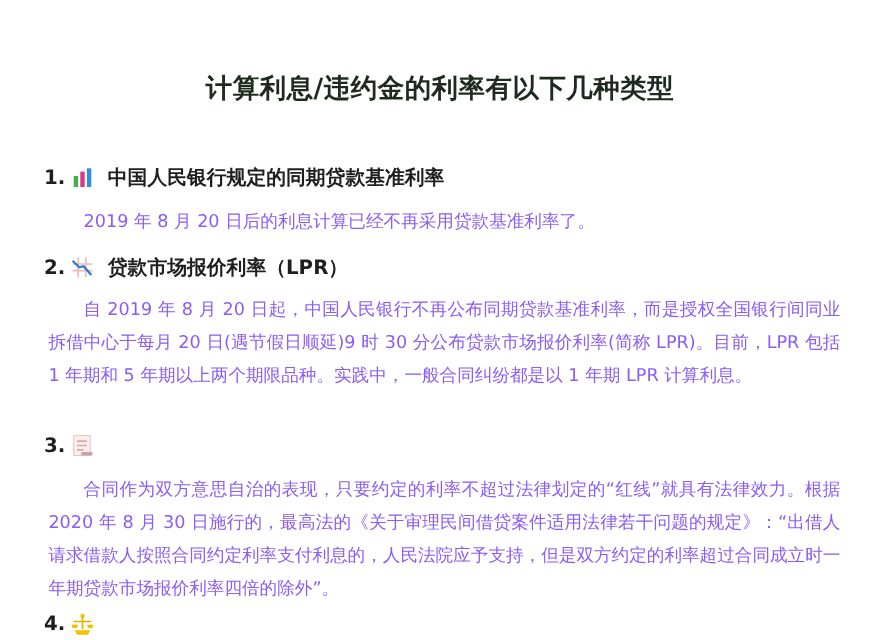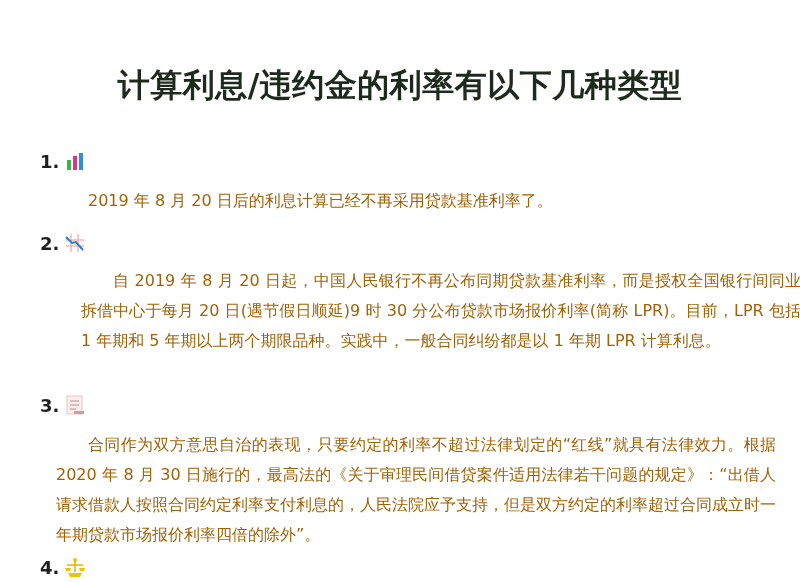--- a/index.html
+++ b/index.html
@@ -14,21 +14,21 @@
       position: relative;
       font-family: "DejaVu Sans", "Liberation Sans", sans-serif;
       color: #2b2b2b;
     }
     .title {
       position: absolute;
       top: 64px;
       left: 0;
       width: 800px;
       text-align: center;
-      font-size: 32px;
+      font-size: 24px;
       font-weight: bold;
       color: #1f2a1f;
       letter-spacing: 0.5px;
     }
     .heading {
       position: absolute;
       left: 40px;
       display: flex;
       align-items: center;
       font-size: 18px;
@@ -40,25 +40,25 @@
       width: 24px;
     }
     .heading .icon {
       width: 22px;
       height: 22px;
       margin-right: 12px;
       display: inline-block;
     }
     .para {
       position: absolute;
-      left: 56px;
+      left: 44px;
       width: 720px;
       font-size: 16px;
       line-height: 30px;
-      color: #a16207;
+      color: #8b5cf6;
       text-align: justify;
     }
     .indent {
       text-indent: 32px;
     }
   </style>
 </head>
 <body>
 
 <div class="title">计算利息/违约金的利率有以下几种类型</div>
@@ -66,36 +66,38 @@
 <div class="heading" style="top:148px;">
   <span class="num">1.</span>
   <span class="icon">
     <svg width="22" height="22" viewBox="0 0 22 22">
       <rect x="1" y="1" width="20" height="20" fill="#ffffff"></rect>
       <rect x="3" y="10" width="4" height="10" fill="#3cb44b"></rect>
       <rect x="9" y="6" width="4" height="14" fill="#e0338a"></rect>
       <rect x="15" y="3" width="4" height="17" fill="#2f8fd8"></rect>
     </svg>
   </span>
+  <span>中国人民银行规定的同期贷款基准利率</span>
 </div>
 <div class="para indent" style="top:186px;">2019 年 8 月 20 日后的利息计算已经不再采用贷款基准利率了。</div>
 
 <div class="heading" style="top:230px;">
   <span class="num">2.</span>
   <span class="icon">
     <svg width="22" height="22" viewBox="0 0 22 22">
       <line x1="7" y1="2" x2="7" y2="20" stroke="#f2b6b6" stroke-width="1.5"></line>
       <line x1="14" y1="2" x2="14" y2="20" stroke="#f2b6b6" stroke-width="1.5"></line>
       <line x1="2" y1="8" x2="20" y2="8" stroke="#f2b6b6" stroke-width="1.5"></line>
       <line x1="2" y1="14" x2="20" y2="14" stroke="#f2b6b6" stroke-width="1.5"></line>
       <polyline points="2,5 8,11 12,10 19,18" fill="none" stroke="#2a7ccf" stroke-width="2"></polyline>
     </svg>
   </span>
+  <span>贷款市场报价利率（LPR）</span>
 </div>
-<div class="para indent" style="top:266px;margin-left:25px;">自 2019 年 8 月 20 日起，中国人民银行不再公布同期贷款基准利率，而是授权全国银行间同业拆借中心于每月 20 日(遇节假日顺延)9 时 30 分公布贷款市场报价利率(简称 LPR)。目前，LPR 包括 1 年期和 5 年期以上两个期限品种。实践中，一般合同纠纷都是以 1 年期 LPR 计算利息。</div>
+<div class="para indent" style="top:266px;">自 2019 年 8 月 20 日起，中国人民银行不再公布同期贷款基准利率，而是授权全国银行间同业拆借中心于每月 20 日(遇节假日顺延)9 时 30 分公布贷款市场报价利率(简称 LPR)。目前，LPR 包括 1 年期和 5 年期以上两个期限品种。实践中，一般合同纠纷都是以 1 年期 LPR 计算利息。</div>
 
 <div class="heading" style="top:392px;">
   <span class="num">3.</span>
   <span class="icon">
     <svg width="22" height="22" viewBox="0 0 22 22">
       <rect x="3" y="2" width="15" height="18" fill="#fbeeee" stroke="#e7c5c5" stroke-width="1"></rect>
       <line x1="6" y1="7" x2="15" y2="7" stroke="#d9a8a8" stroke-width="1.5"></line>
       <line x1="6" y1="11" x2="15" y2="11" stroke="#d9a8a8" stroke-width="1.5"></line>
       <line x1="6" y1="15" x2="12" y2="15" stroke="#d9a8a8" stroke-width="1.5"></line>
       <rect x="10" y="17" width="10" height="3" fill="#c9a0a0"></rect>

